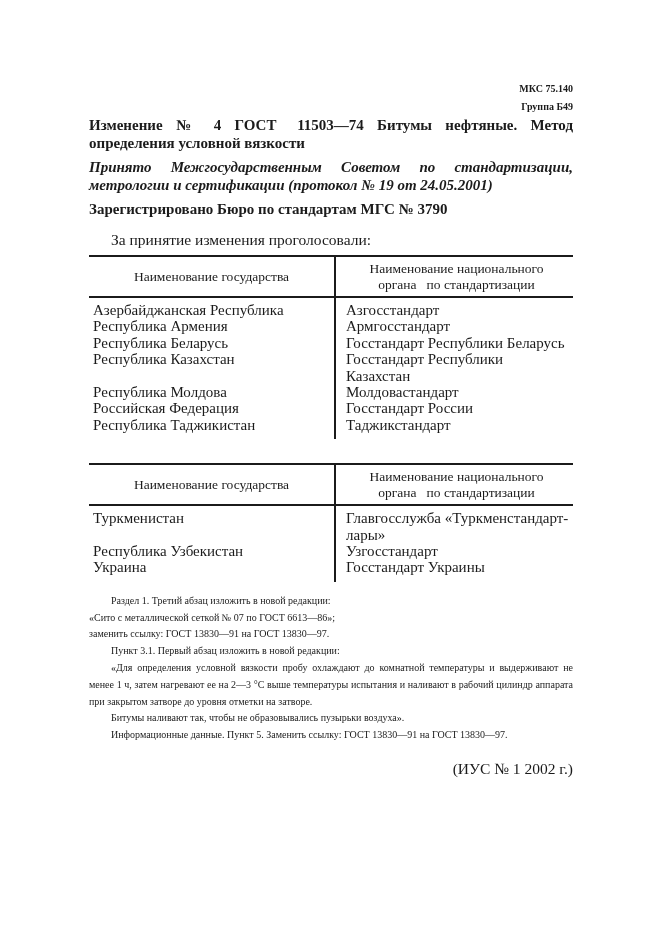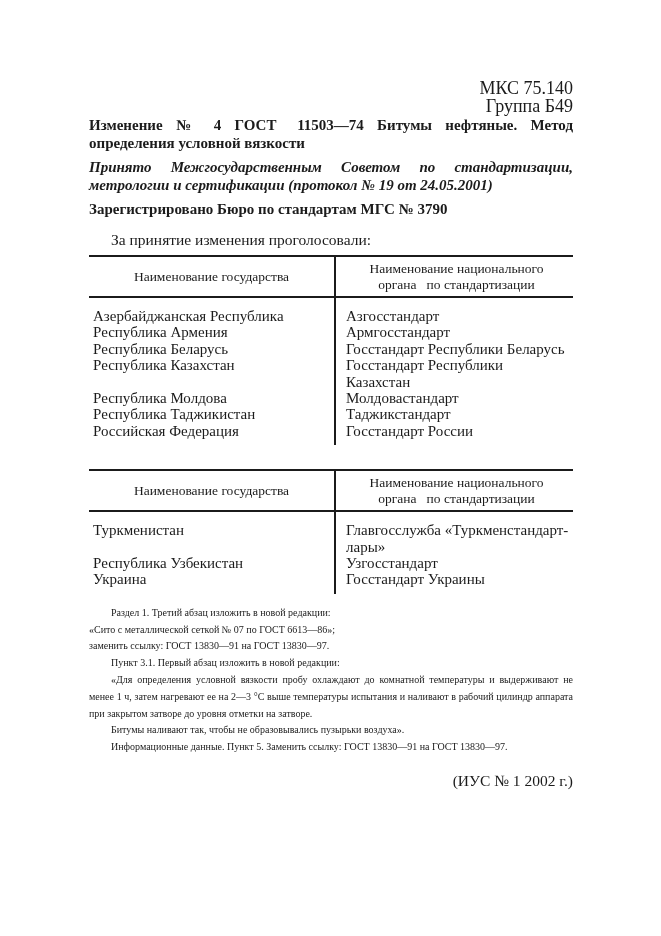--- a/index.html
+++ b/index.html
@@ -15,22 +15,22 @@
   .content {
     position: absolute;
     left: 89px;
     top: 0;
     width: 484px;
     padding-top: 80px;
     box-sizing: content-box;
   }
   .hdr-right {
     text-align: right;
-    font-weight: normal;
-    font-size: 18px;
+    font-weight: bold;
+    font-size: 10px;
     line-height: 17.5px;
   }
   p { margin: 0; }
   .bold-par {
     font-weight: bold;
     font-size: 15px;
     line-height: 17.5px;
     text-align: justify;
   }
   .title-par    { margin-top: 2px; }
@@ -61,21 +61,21 @@
   }
   table.gov-table td {
     vertical-align: top;
     line-height: 16.4px;
     padding: 0 2px 0 4px;
   }
   table.gov-table th.org, table.gov-table td.org {
     border-left: 2px solid #1b1b1b;
     padding-left: 10px;
   }
-  table.gov-table tbody tr:first-child td { padding-top: 10px; }
+  table.gov-table tbody tr:first-child td { padding-top: 4px; }
   table.gov-table tbody tr:last-child td { padding-bottom: 6px; }
   .pars {
     margin-top: 11px;
     font-size: 10px;
     line-height: 16.8px;
     text-align: justify;
   }
   .pars p.ind { text-indent: 22px; }
   .source-note {
     margin-top: 16px;
@@ -126,26 +126,26 @@
           </tr>
           <tr>
             <td class="state">Республика Казахстан</td>
             <td class="org">Госстандарт Республики Казахстан</td>
           </tr>
           <tr>
             <td class="state">Республика Молдова</td>
             <td class="org">Молдовастандарт</td>
           </tr>
           <tr>
+            <td class="state">Российская Федерация</td>
+            <td class="org">Госстандарт России</td>
+          </tr>
+          <tr>
             <td class="state">Республика Таджикистан</td>
             <td class="org">Таджикстандарт</td>
-          </tr>
-          <tr>
-            <td class="state">Российская Федерация</td>
-            <td class="org">Госстандарт России</td>
           </tr>
         </tbody>
     </table>
 
     <table class="gov-table second">
       <colgroup>
           <col style="width:246px">
           <col>
         </colgroup>
       <thead>

